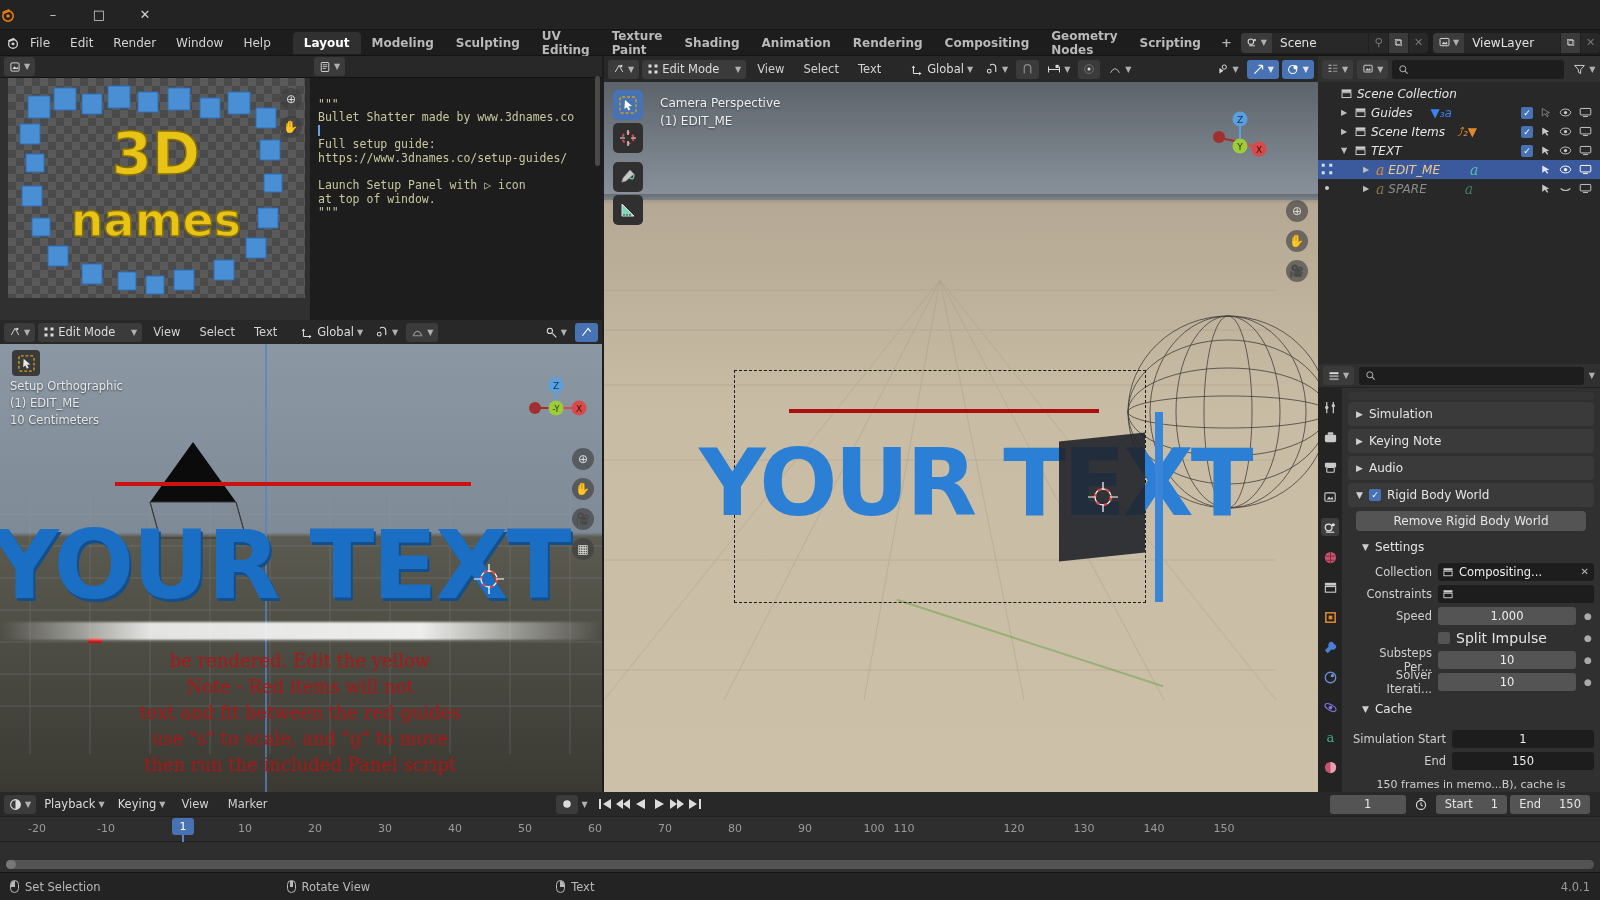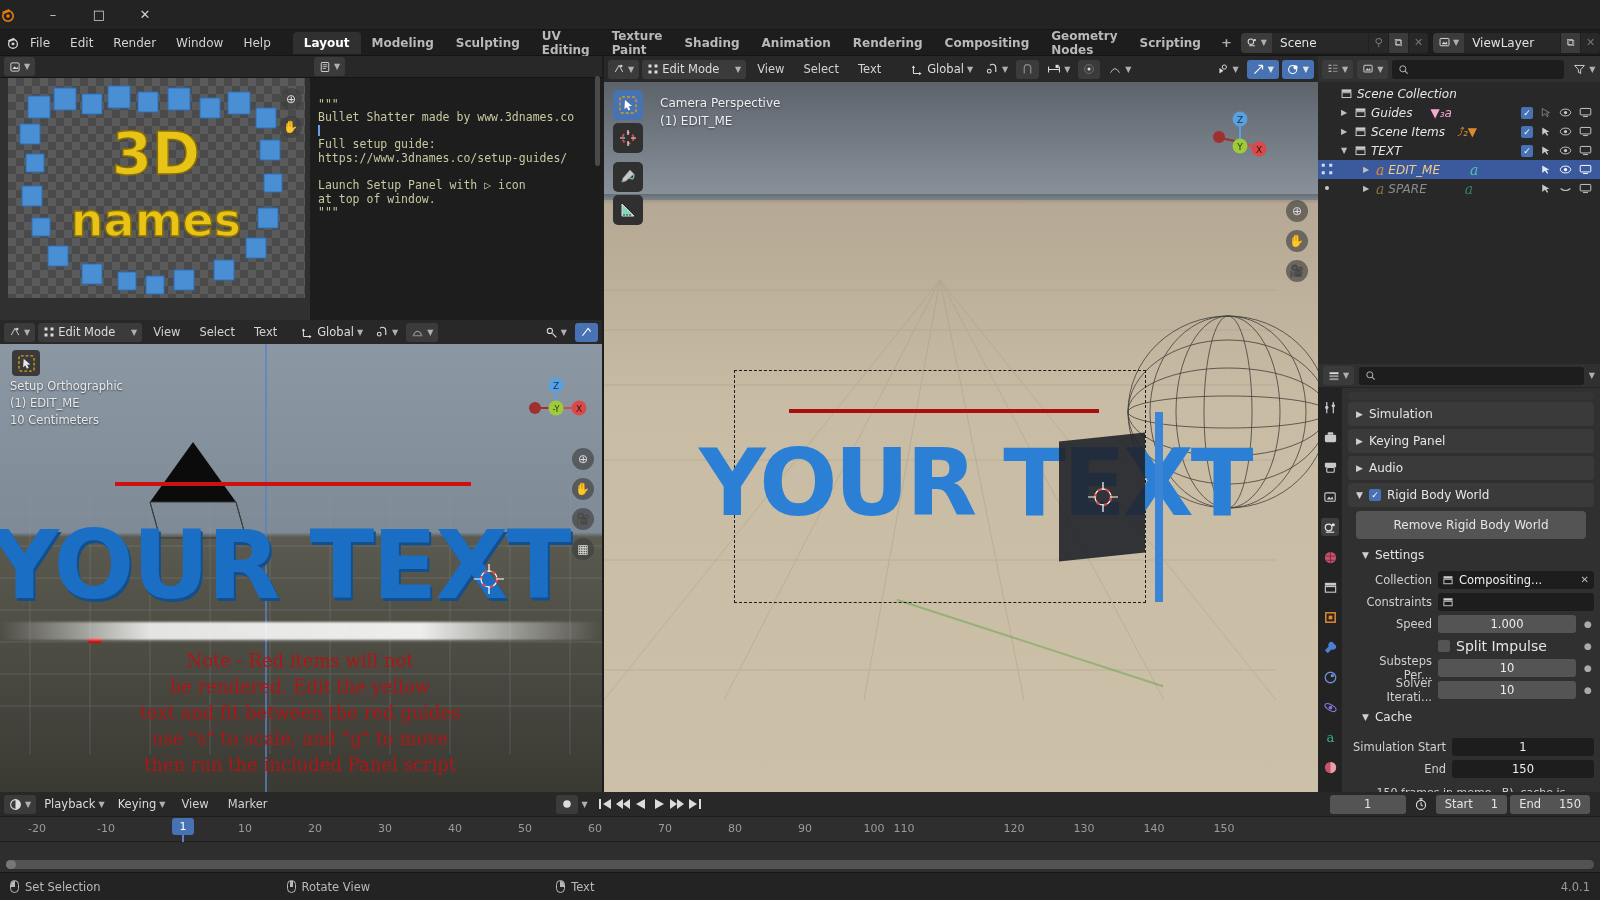--- a/index.html
+++ b/index.html
@@ -150,21 +150,21 @@
   .ptab { width:18px; height:18px; display:flex; align-items:center; justify-content:center; }
   .ptab.active { background:#3d3d3d; border-radius:3px; }
   .props-body { position:absolute; left:24px; top:24px; right:0; bottom:0; overflow:hidden;
                 padding:4px 6px 0 6px; }
   .panel-head { display:flex; align-items:center; gap:6px; height:24px; background:#3a3a3a;
                 border-radius:4px; padding:0 8px; margin-bottom:3px; font-size:12px; }
   .panel-head.sub { background:transparent; padding-left:14px; }
   .chk { width:12px; height:12px; border-radius:2px; background:#4772b3; display:flex;
          align-items:center; justify-content:center; color:#fff; font-size:9px; }
   .chk.off { background:#545454; }
-  .wide-btn { height:28px; background:#545454; border-radius:4px; display:flex;
+  .wide-btn { height:20px; background:#545454; border-radius:4px; display:flex;
               align-items:center; justify-content:center; font-size:12px; margin:4px 8px; }
   .prow { display:flex; align-items:center; height:19px; margin-bottom:3px; gap:6px; }
   .plabel { width:84px; text-align:right; font-size:11.5px; color:#d0d0d0; }
   .pfield { flex:1; height:18px; background:#545454; border-radius:3px; display:flex;
             align-items:center; justify-content:center; font-size:11.5px; color:#eee; position:relative; }
   .pfield.dark { background:#1d1d1d; justify-content:flex-start; padding-left:4px; gap:5px;}
   .pdot { width:12px; text-align:center; color:#aaa; font-size:9px; }
   .info-text { font-size:11px; color:#cfcfcf; text-align:center; margin:8px 4px 10px 4px; }
 
   
@@ -371,22 +371,22 @@
           <path d="M2 60 L88 60 L98 96 L12 96 Z" fill="none" stroke="#3b3b3b" stroke-width="1"></path>
           <path d="M2 60 L12 96 M88 60 L98 96" stroke="#3b3b3b" stroke-width="1"></path>
         </svg>
 
         <div class="red-guide" style="left:115px;top:162px;width:356px;"></div>
         <div class="red-guide" style="left:88px;top:318px;width:14px;height:5px;"></div>
         <div class="yourtext-big">YOUR TEXT</div>
 
         <div style="position:absolute;left:0;right:0;top:302px;height:18px;background:linear-gradient(90deg,rgba(255,255,255,0) 0%,rgba(255,255,255,.85) 25%,rgba(255,255,255,.9) 70%,rgba(255,255,255,0) 100%);filter:blur(1px)"></div>
         <div class="rednote">
+          <div>be rendered. Edit the yellow</div>
           <div>Note - Red items will not</div>
-          <div>be rendered. Edit the yellow</div>
           <div>text and fit between the red guides</div>
           <div>use "s" to scale, and "g" to move</div>
           <div>then run the included Panel script</div>
         </div>
 
         <svg style="position:absolute;left:474px;top:244px" width="30" height="30">
           <circle cx="15" cy="15" r="8" fill="none" stroke="#d84a4a" stroke-width="2.5" stroke-dasharray="4 4"></circle>
           <circle cx="15" cy="15" r="8" fill="none" stroke="#ffffff" stroke-width="1.2" stroke-dasharray="4 4" stroke-dashoffset="4"></circle>
           <path d="M15 0v8M15 22v8M0 15h8M22 15h8" stroke="#ffffff" stroke-width="1.2"></path>
         </svg>
@@ -713,21 +713,21 @@
       <div class="outl-row">
         <div class="disc" style="padding-left:14px">
           <span class="tri">▶</span>
           <span>
             <svg width="13" height="13" viewBox="0 0 16 16">
                 <rect x="2" y="3" width="12" height="3" fill="#cfcfcf"></rect>
                 <rect x="2.5" y="7" width="11" height="6" fill="none" stroke="#cfcfcf" stroke-width="1.2"></rect>
               </svg>
           </span>
           <span>Guides</span>
-          <span style="color:#f9a8d4;font-size:12px;margin-left:14px">▼₃a</span>
+          <span style="color:#3b82f6;font-size:12px;margin-left:14px">▼₃a</span>
         </div>
         <div class="row-icons">
           <span class="chk">✓</span>
           <span>
             <svg width="12" height="12" viewBox="0 0 16 16">
                 <path d="M3 2 L3 12 L6.5 9 L9.5 13 L11 12 L8.5 8.2 L12.5 7.6 Z" fill="none" stroke="#8d8d8d" stroke-width="1.1"></path>
               </svg>
           </span>
           <span>
             <svg width="13" height="13" viewBox="0 0 16 16">
@@ -980,21 +980,21 @@
 
     <div class="props-body">
       <div class="panel-head" style="opacity:.5;height:8px;overflow:hidden;margin-bottom:2px"></div>
 
       <div class="panel-head">
         <span style="font-size:9px;color:#cfcfcf">▶</span>
         <span>Simulation</span>
       </div>
       <div class="panel-head">
         <span style="font-size:9px;color:#cfcfcf">▶</span>
-        <span>Keying Panel</span>
+        <span>Keying Note</span>
       </div>
       <div class="panel-head">
         <span style="font-size:9px;color:#cfcfcf">▶</span>
         <span>Audio</span>
       </div>
       <div class="panel-head">
         <span style="font-size:9px;color:#cfcfcf">▼</span>
         <span class="chk">✓</span>
         <span>Rigid Body World</span>
       </div>

